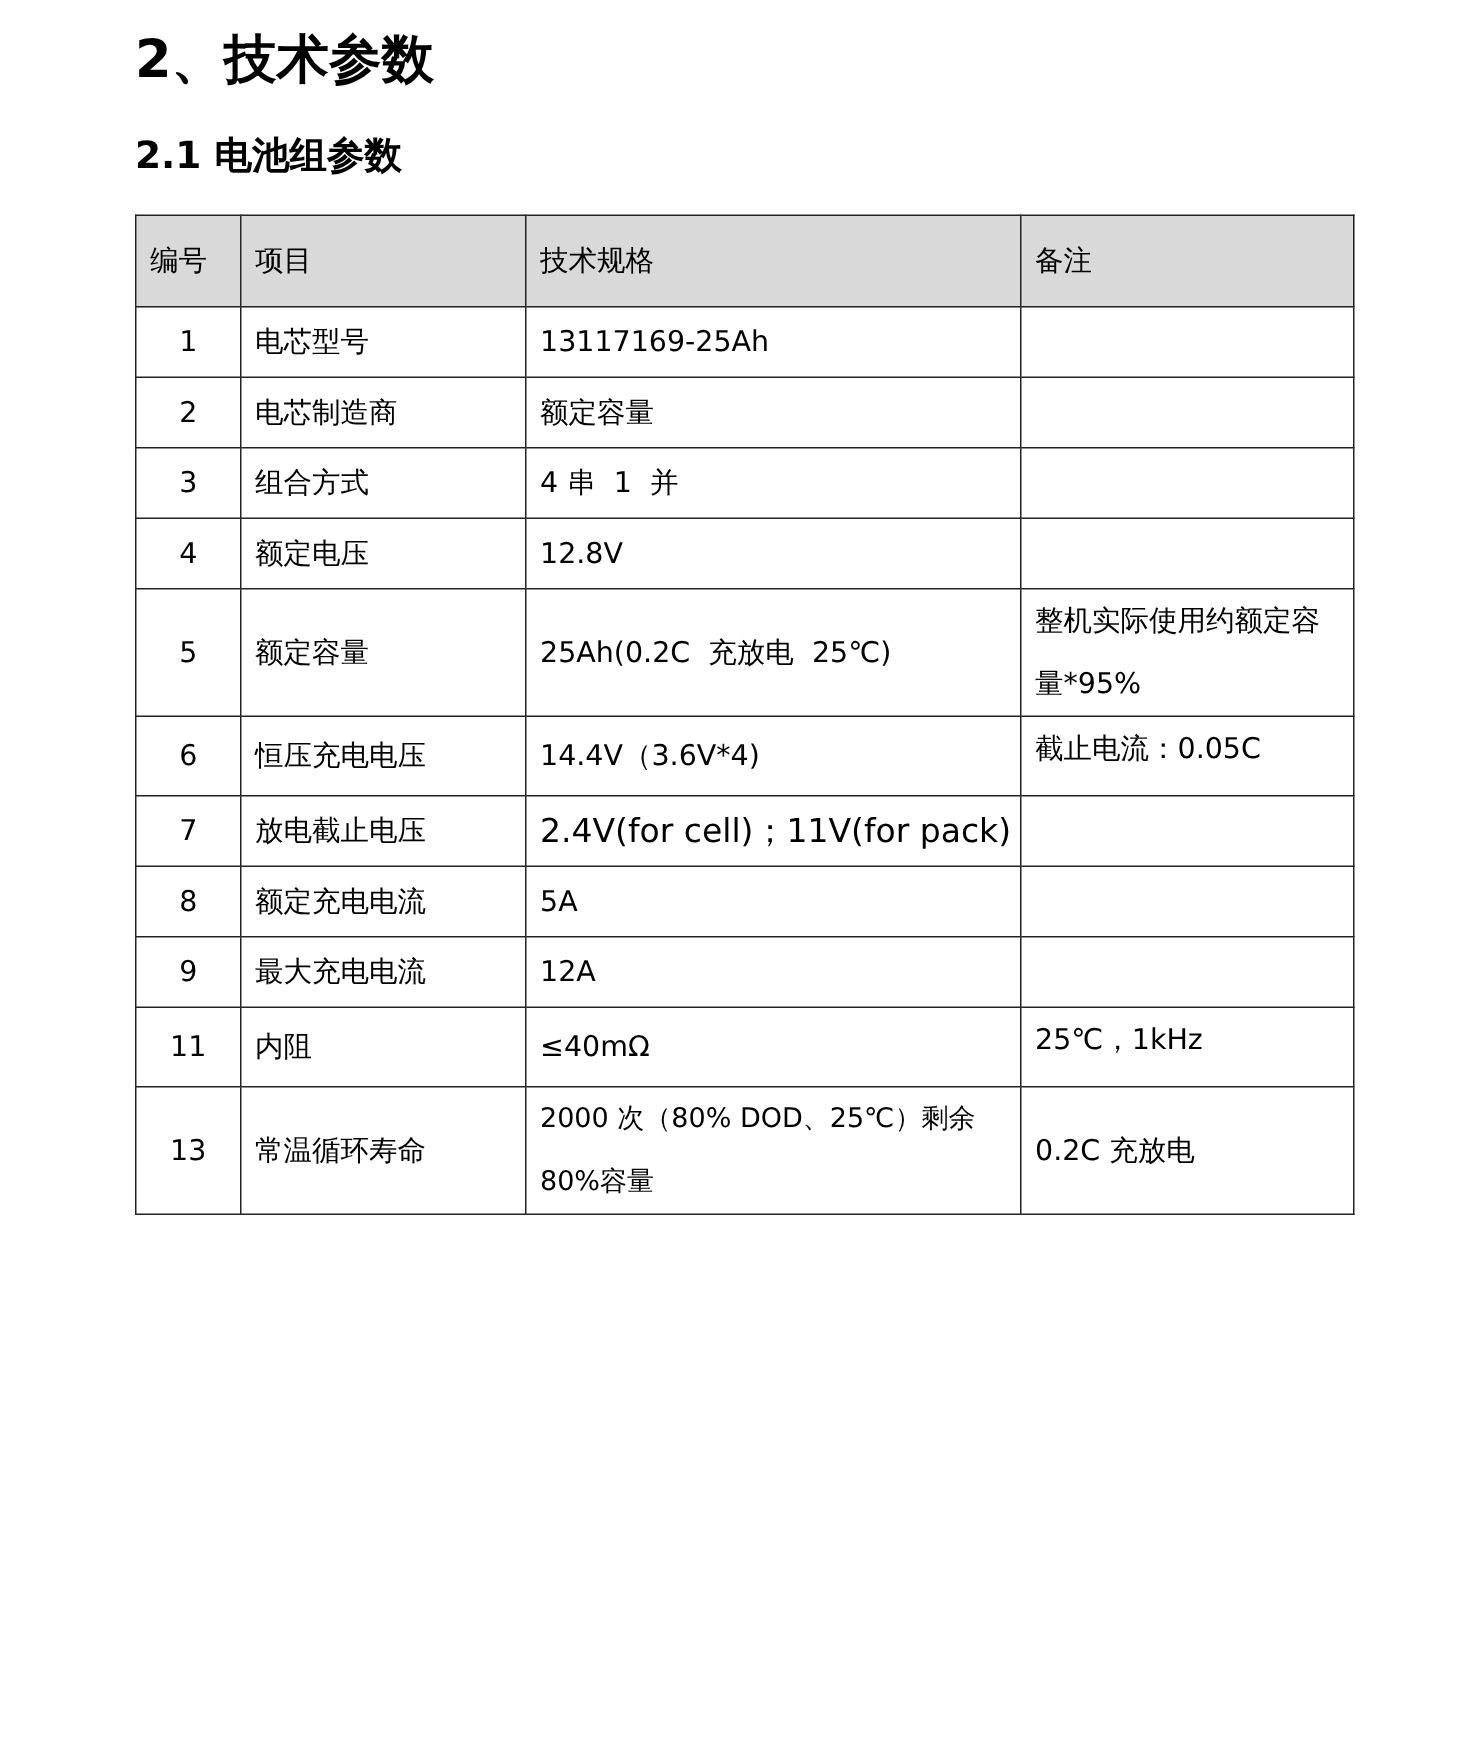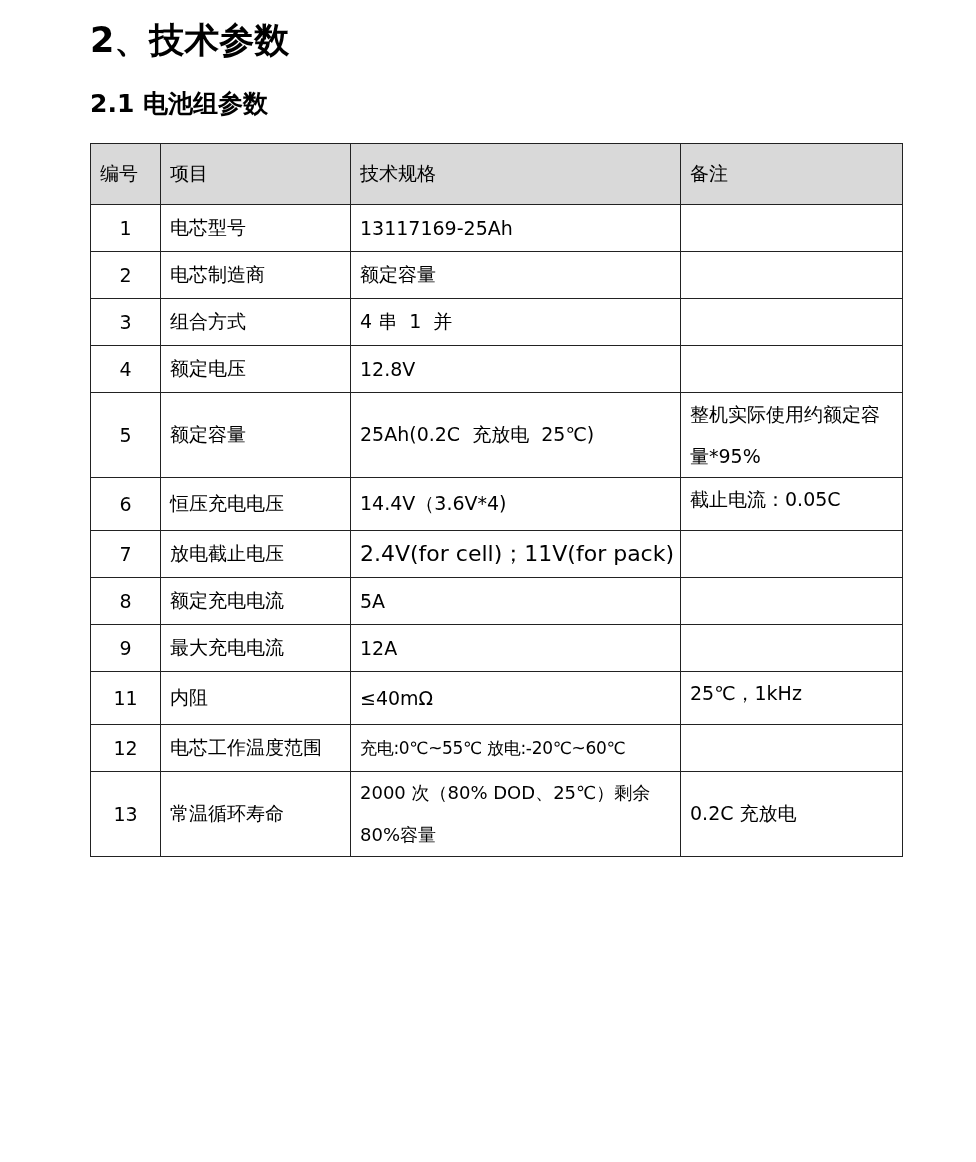--- a/index.html
+++ b/index.html
@@ -107,26 +107,20 @@
       <td>最大充电电流</td>
       <td>12A</td>
       <td></td>
     </tr>
     <tr>
       <td class="num">11</td>
       <td>内阻</td>
       <td>≤40mΩ</td>
       <td class="note-top" style="line-height:30px">25℃，1kHz</td>
     </tr>
-    <tr>
-      <td class="num">12</td>
-      <td style="white-space:nowrap">电芯工作温度范围</td>
-      <td style="white-space:nowrap;font-size:17px;letter-spacing:-0.3px">充电:0℃~55℃  放电:-20℃~60℃</td>
-      <td></td>
-    </tr>
     <tr class="tall">
       <td class="num">13</td>
       <td>常温循环寿命</td>
       <td class="lh" style="font-size:18px">2000 次（80% DOD、25℃）剩余80%容量</td>
       <td>0.2C 充放电</td>
     </tr>
   </tbody>
 </table>
 
 </body></html>

